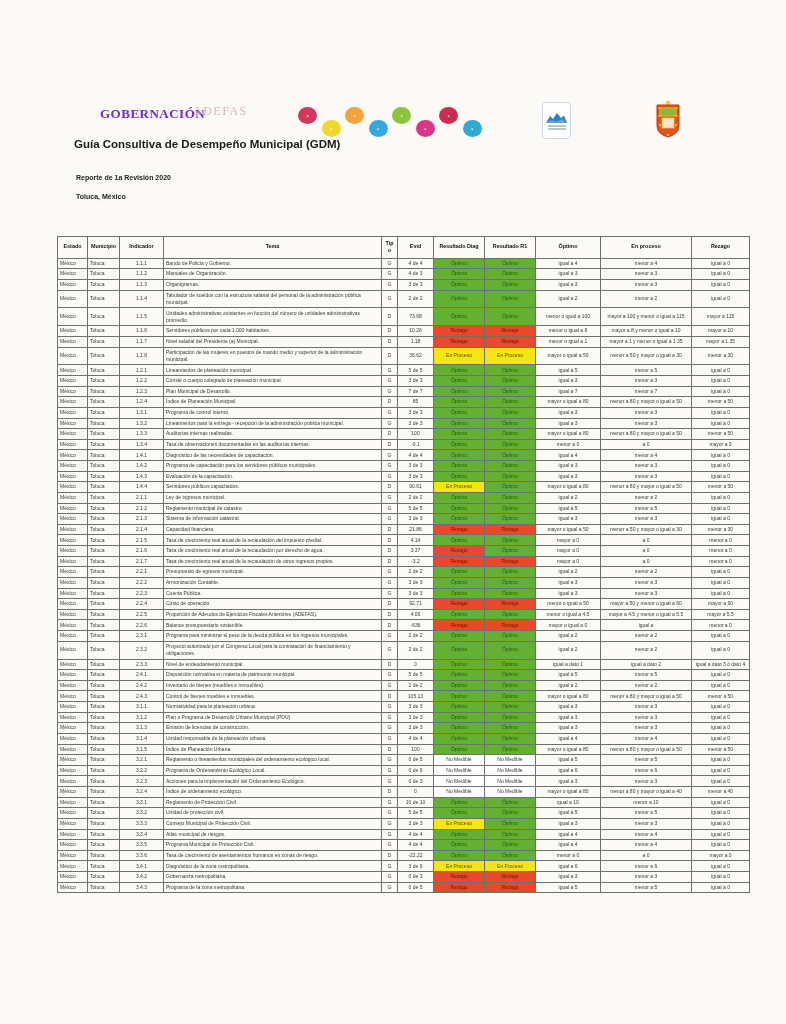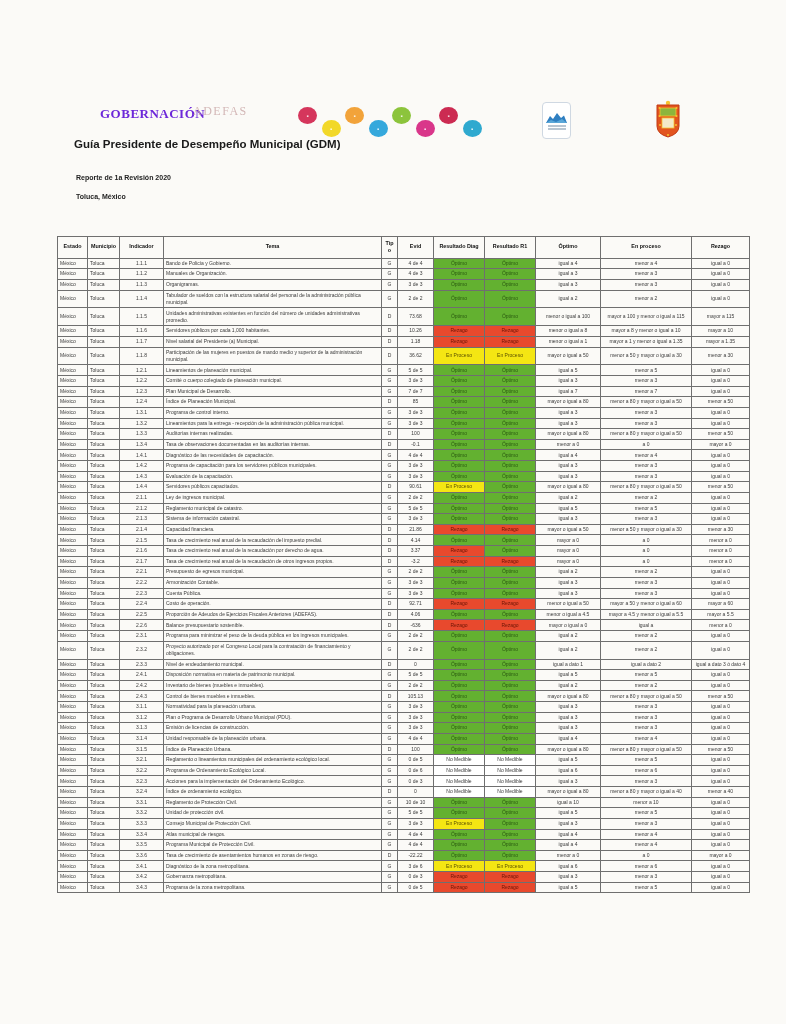--- a/index.html
+++ b/index.html
@@ -95,21 +95,21 @@
     <rect x="7" y="18" width="12" height="10" fill="#f3e9c8" stroke="#f6c52e" stroke-width="0.8"></rect>
     <circle cx="4.5" cy="8" r="1" fill="#f6c52e"></circle>
       <circle cx="21.5" cy="8" r="1" fill="#f6c52e"></circle>
     <circle cx="4.5" cy="16" r="1" fill="#f6c52e"></circle>
       <circle cx="21.5" cy="16" r="1" fill="#f6c52e"></circle>
     <circle cx="5" cy="25" r="1" fill="#f6c52e"></circle>
       <circle cx="21" cy="25" r="1" fill="#f6c52e"></circle>
     <circle cx="13" cy="35" r="1" fill="#f6c52e"></circle>
   </svg>
 
-  <div class="doc-title">Guía Presidente de Desempeño Municipal (GDM)</div>
+  <div class="doc-title">Guía Consultiva de Desempeño Municipal (GDM)</div>
   <div class="doc-sub1">Reporte de 1a Revisión 2020</div>
   <div class="doc-sub2">Toluca, México</div>
 
   <table class="gdm">
     <colgroup>
       <col class="c-estado">
         <col class="c-municipio">
         <col class="c-indicador">
       <col class="c-tema">
         <col class="c-tipo">

